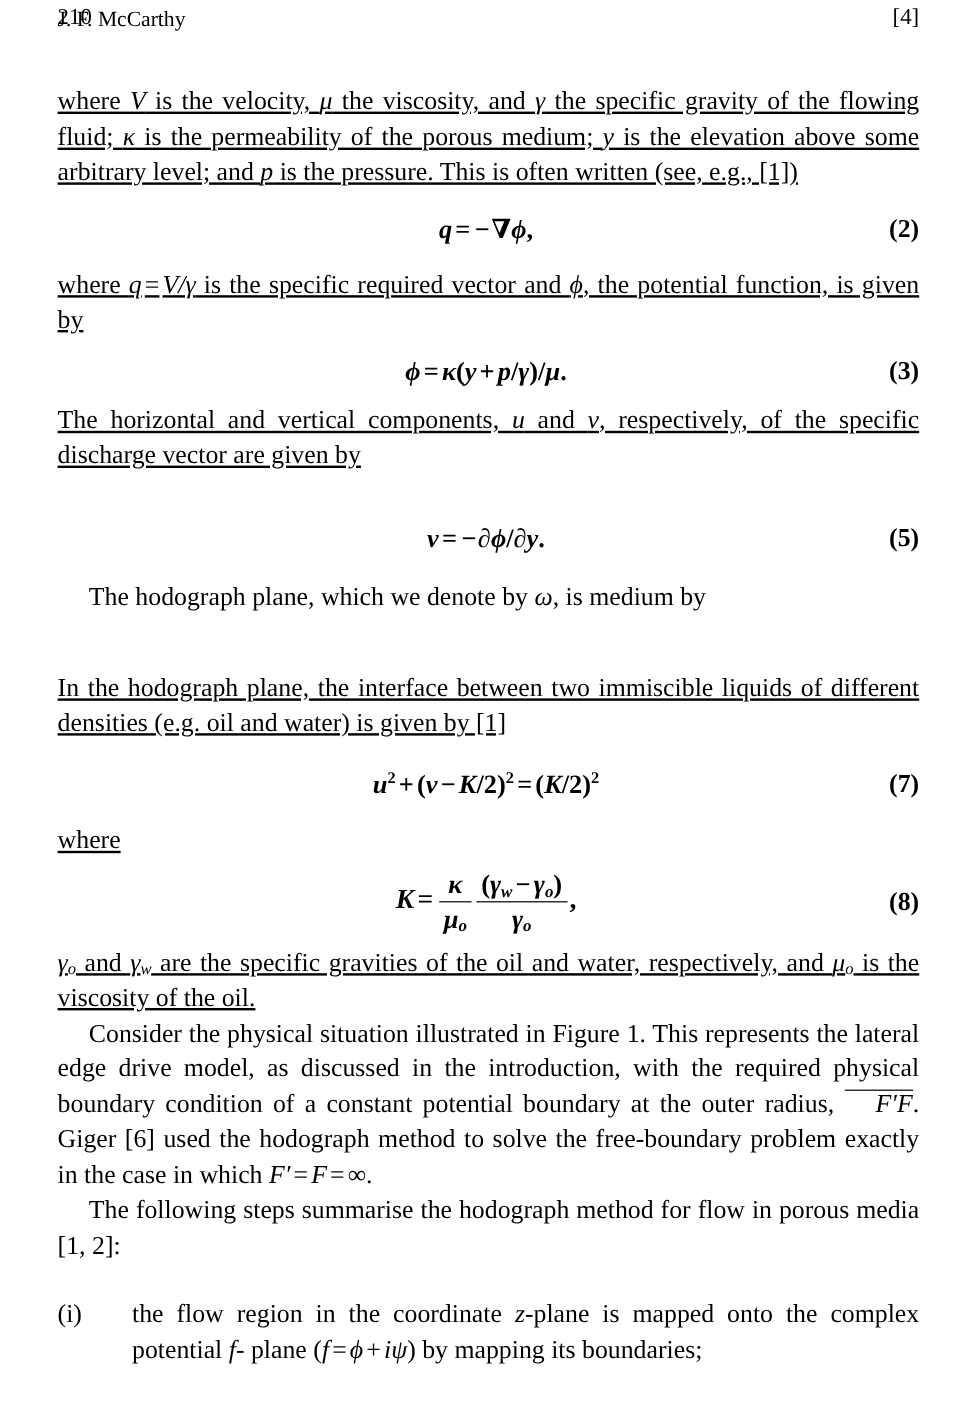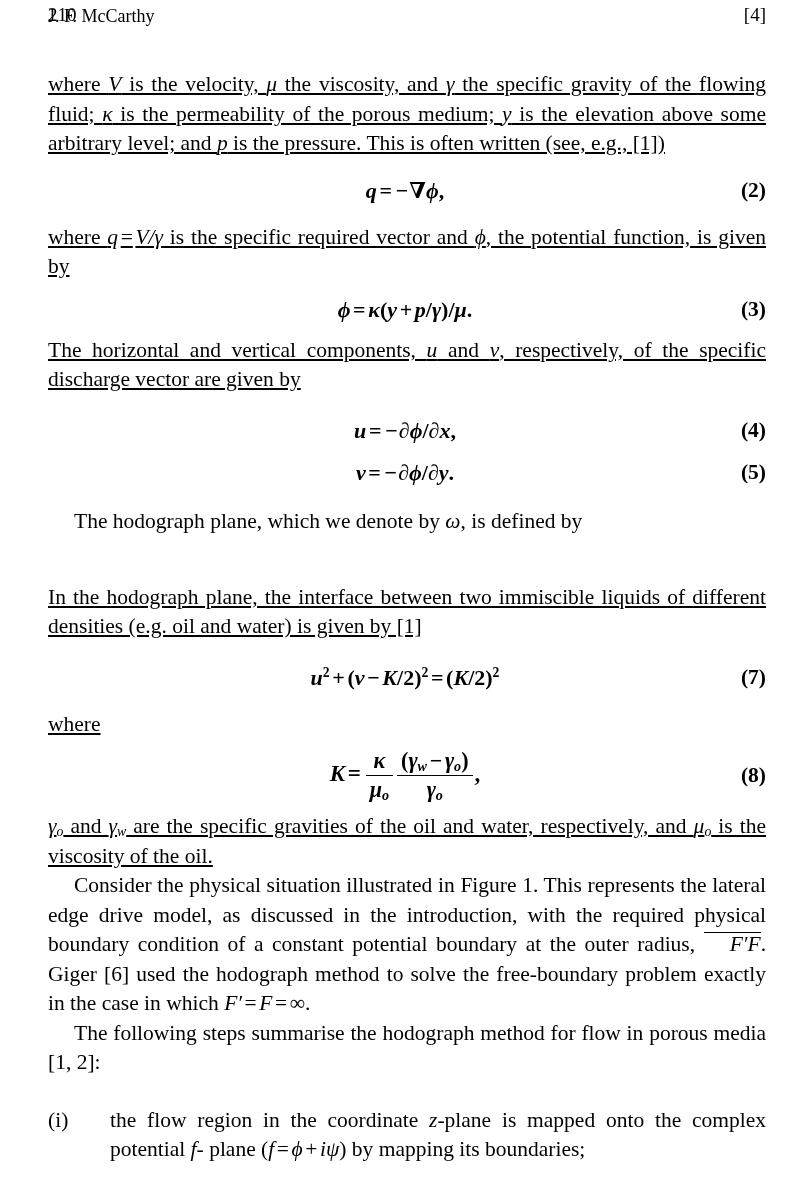--- a/index.html
+++ b/index.html
@@ -194,35 +194,31 @@
       <span class="body"><i class="gr">ϕ</i><span class="mo">=</span><i class="gr">κ</i><span>(</span><i class="mi">y</i><span class="mo">+</span><i class="mi">p</i><span class="sl">/</span><i class="gr">γ</i><span>)</span><span class="sl">/</span><i class="gr">μ</i><span>.</span></span>
       <span class="num">(3)</span>
     </div>
 
     <div class="sp14"></div>
 
     <p class="tx noindent"><span>The horizontal and vertical components, </span><i class="v">u</i><span> and </span><i class="v">v</i><span>, respectively, of the specific discharge vector are given by</span></p>
 
     <div class="sp24"></div>
 
-    <div class="eq">
-      <span class="body"><i class="mi">u</i><span class="mo">=</span><span class="mo tight">−</span><span>∂</span><i class="gr">ϕ</i><span class="sl">/</span><span>∂</span><i class="mi">x</i><span>,</span></span>
-      <span class="num">(4)</span>
-    </div>
 
     <div class="sp18"></div>
 
     <div class="eq">
       <span class="body"><i class="mi">v</i><span class="mo">=</span><span class="mo tight">−</span><span>∂</span><i class="gr">ϕ</i><span class="sl">/</span><span>∂</span><i class="mi">y</i><span>.</span></span>
       <span class="num">(5)</span>
     </div>
 
     <div class="sp22"></div>
 
-    <p class="tx indent"><span>The hodograph plane, which we denote by </span><i class="gr">ω</i><span>, is defined by</span></p>
+    <p class="tx indent"><span>The hodograph plane, which we denote by </span><i class="gr">ω</i><span>, is medium by</span></p>
 
     <div class="sp24"></div>
 
 
     <div class="sp22"></div>
 
     <p class="tx noindent"><span>In the hodograph plane, the interface between two immiscible liquids of different densities (e.g. oil and water) is given by [1]</span></p>
 
     <div class="sp24"></div>
 

